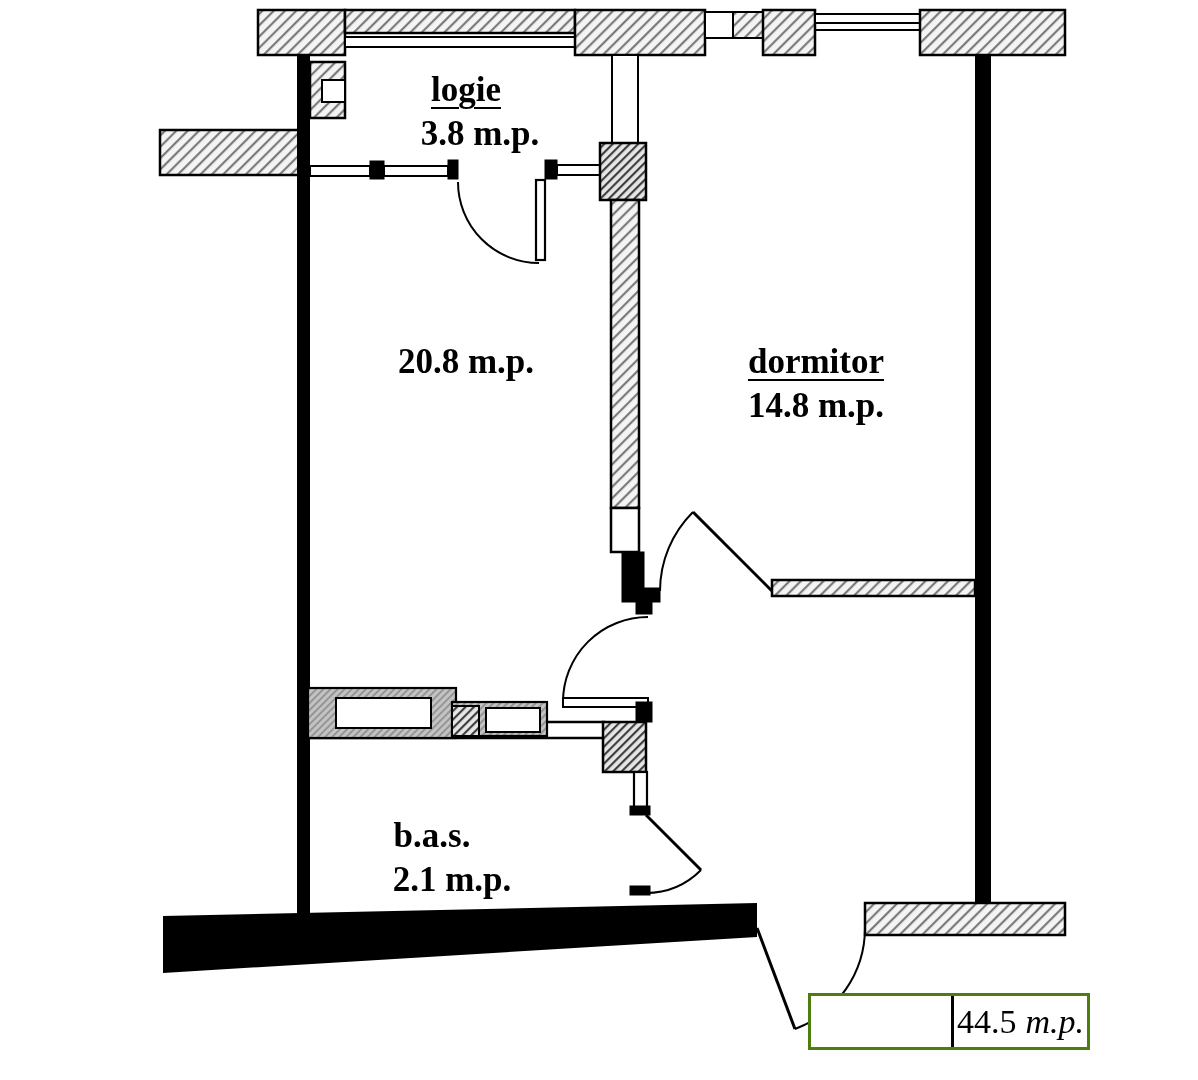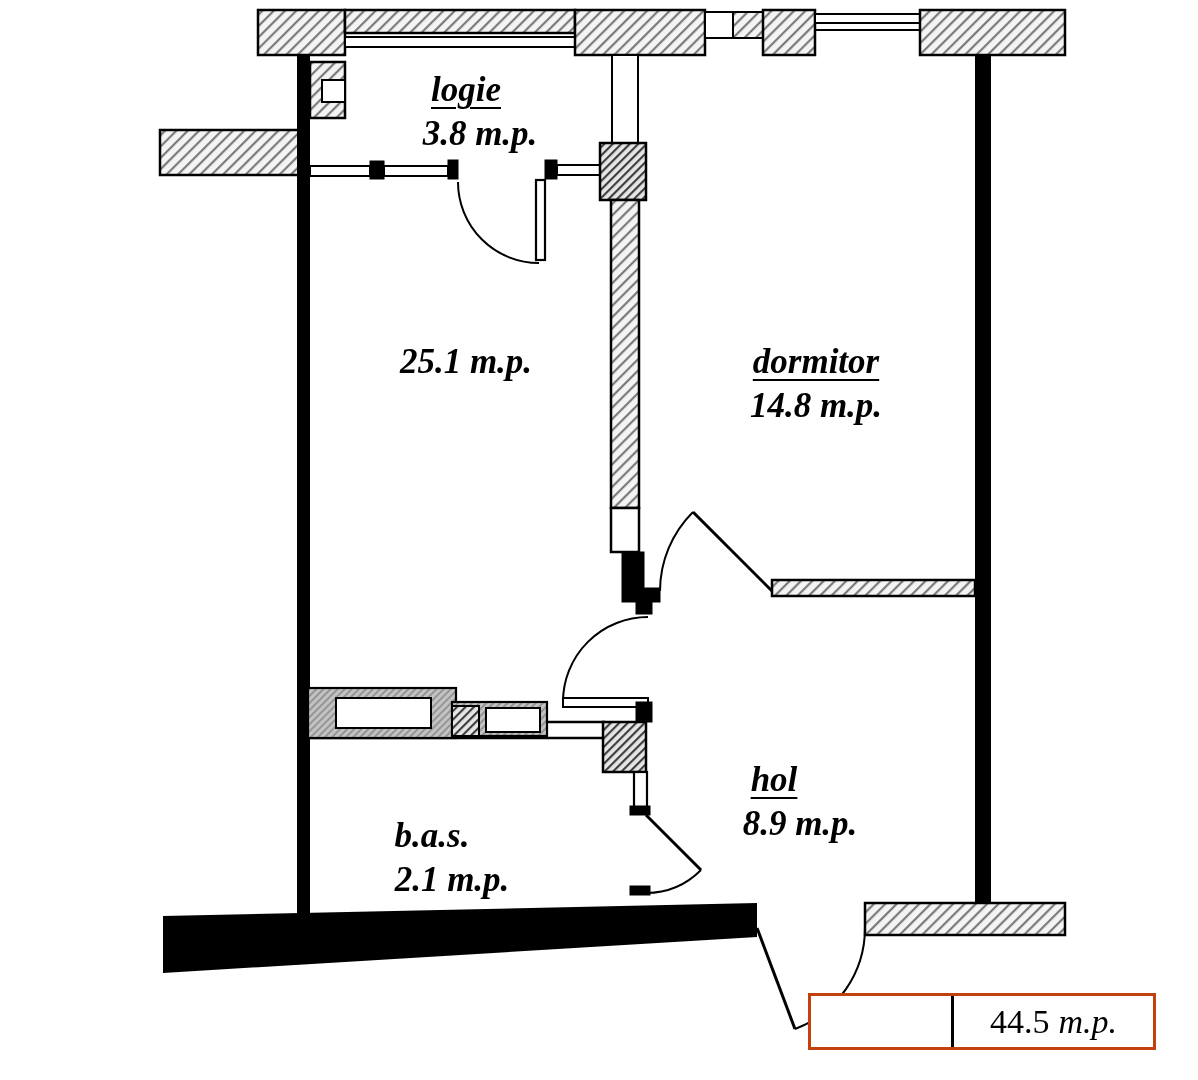--- a/index.html
+++ b/index.html
@@ -4,36 +4,36 @@
 <title>Floor plan</title>
 <style>
   html,body { margin:0; padding:0; background:#ffffff; }
   .plan {
     position:relative; width:1198px; height:1080px; background:#ffffff;
     font-family:"Liberation Serif", serif; overflow:hidden;
   }
   .plan-svg { position:absolute; left:0; top:0; }
   .room-label {
     position:absolute; transform:translateX(-50%); text-align:center;
-    font-style:italic; font-weight:bold; font-size:35px; line-height:1.25;
+    font-weight:bold; font-size:35px; line-height:1.25;
     color:#000; white-space:nowrap;
   }
   .room-name, .room-area { display:block; }
   .underlined { text-decoration:underline; text-decoration-thickness:2px; text-underline-offset:6px; }
   .label-logie   { left:466px; top:68px; }
   .label-logie .room-area { transform:translateX(14px); }
   .label-bucatarie { left:466px; top:340px; }
   .label-dormitor  { left:816px; top:340px; }
   .label-bas { left:432px; top:814px; }
   .label-bas .room-area { transform:translateX(20px); }
   .label-hol { left:774px; top:758px; }
   .label-hol .room-area { transform:translateX(26px); }
   .total-box {
-    position:absolute; left:808px; top:993px; width:348px; height:57px;
-    border:3px solid #c2410c; background:#fff; display:flex; box-sizing:border-box;
+    position:absolute; left:808px; top:993px; width:282px; height:57px;
+    border:3px solid #4d7c0f; background:#fff; display:flex; box-sizing:border-box;
   }
   .total-box .cell-empty { width:140px; border-right:3px solid #000; }
   .total-box .cell-value {
     flex:1; display:flex; align-items:center; justify-content:center;
     font-size:34px; gap:9px; color:#000;
   }
   .total-box .unit { font-style:italic; }
 </style>
 </head>
 <body>
@@ -140,37 +140,33 @@
       <line x1="757" y1="928" x2="795" y2="1029" stroke-width="3"></line>
     </g>
   </svg>
 
   <div class="room-label label-logie">
     <span class="room-name underlined">logie</span>
     <span class="room-area">3.8 m.p.</span>
   </div>
 
   <div class="room-label label-bucatarie">
-    <span class="room-area">25.1 m.p.</span>
+    <span class="room-area">20.8 m.p.</span>
   </div>
 
   <div class="room-label label-dormitor">
     <span class="room-name underlined">dormitor</span>
     <span class="room-area">14.8 m.p.</span>
   </div>
 
   <div class="room-label label-bas">
     <span class="room-name">b.a.s.</span>
     <span class="room-area">2.1 m.p.</span>
   </div>
 
-  <div class="room-label label-hol">
-    <span class="room-name underlined">hol</span>
-    <span class="room-area">8.9 m.p.</span>
-  </div>
 
   <div class="total-box">
     <div class="cell-empty"></div>
     <div class="cell-value">
       <span class="value">44.5</span>
       <span class="unit">m.p.</span>
     </div>
   </div>
 
 </div>

